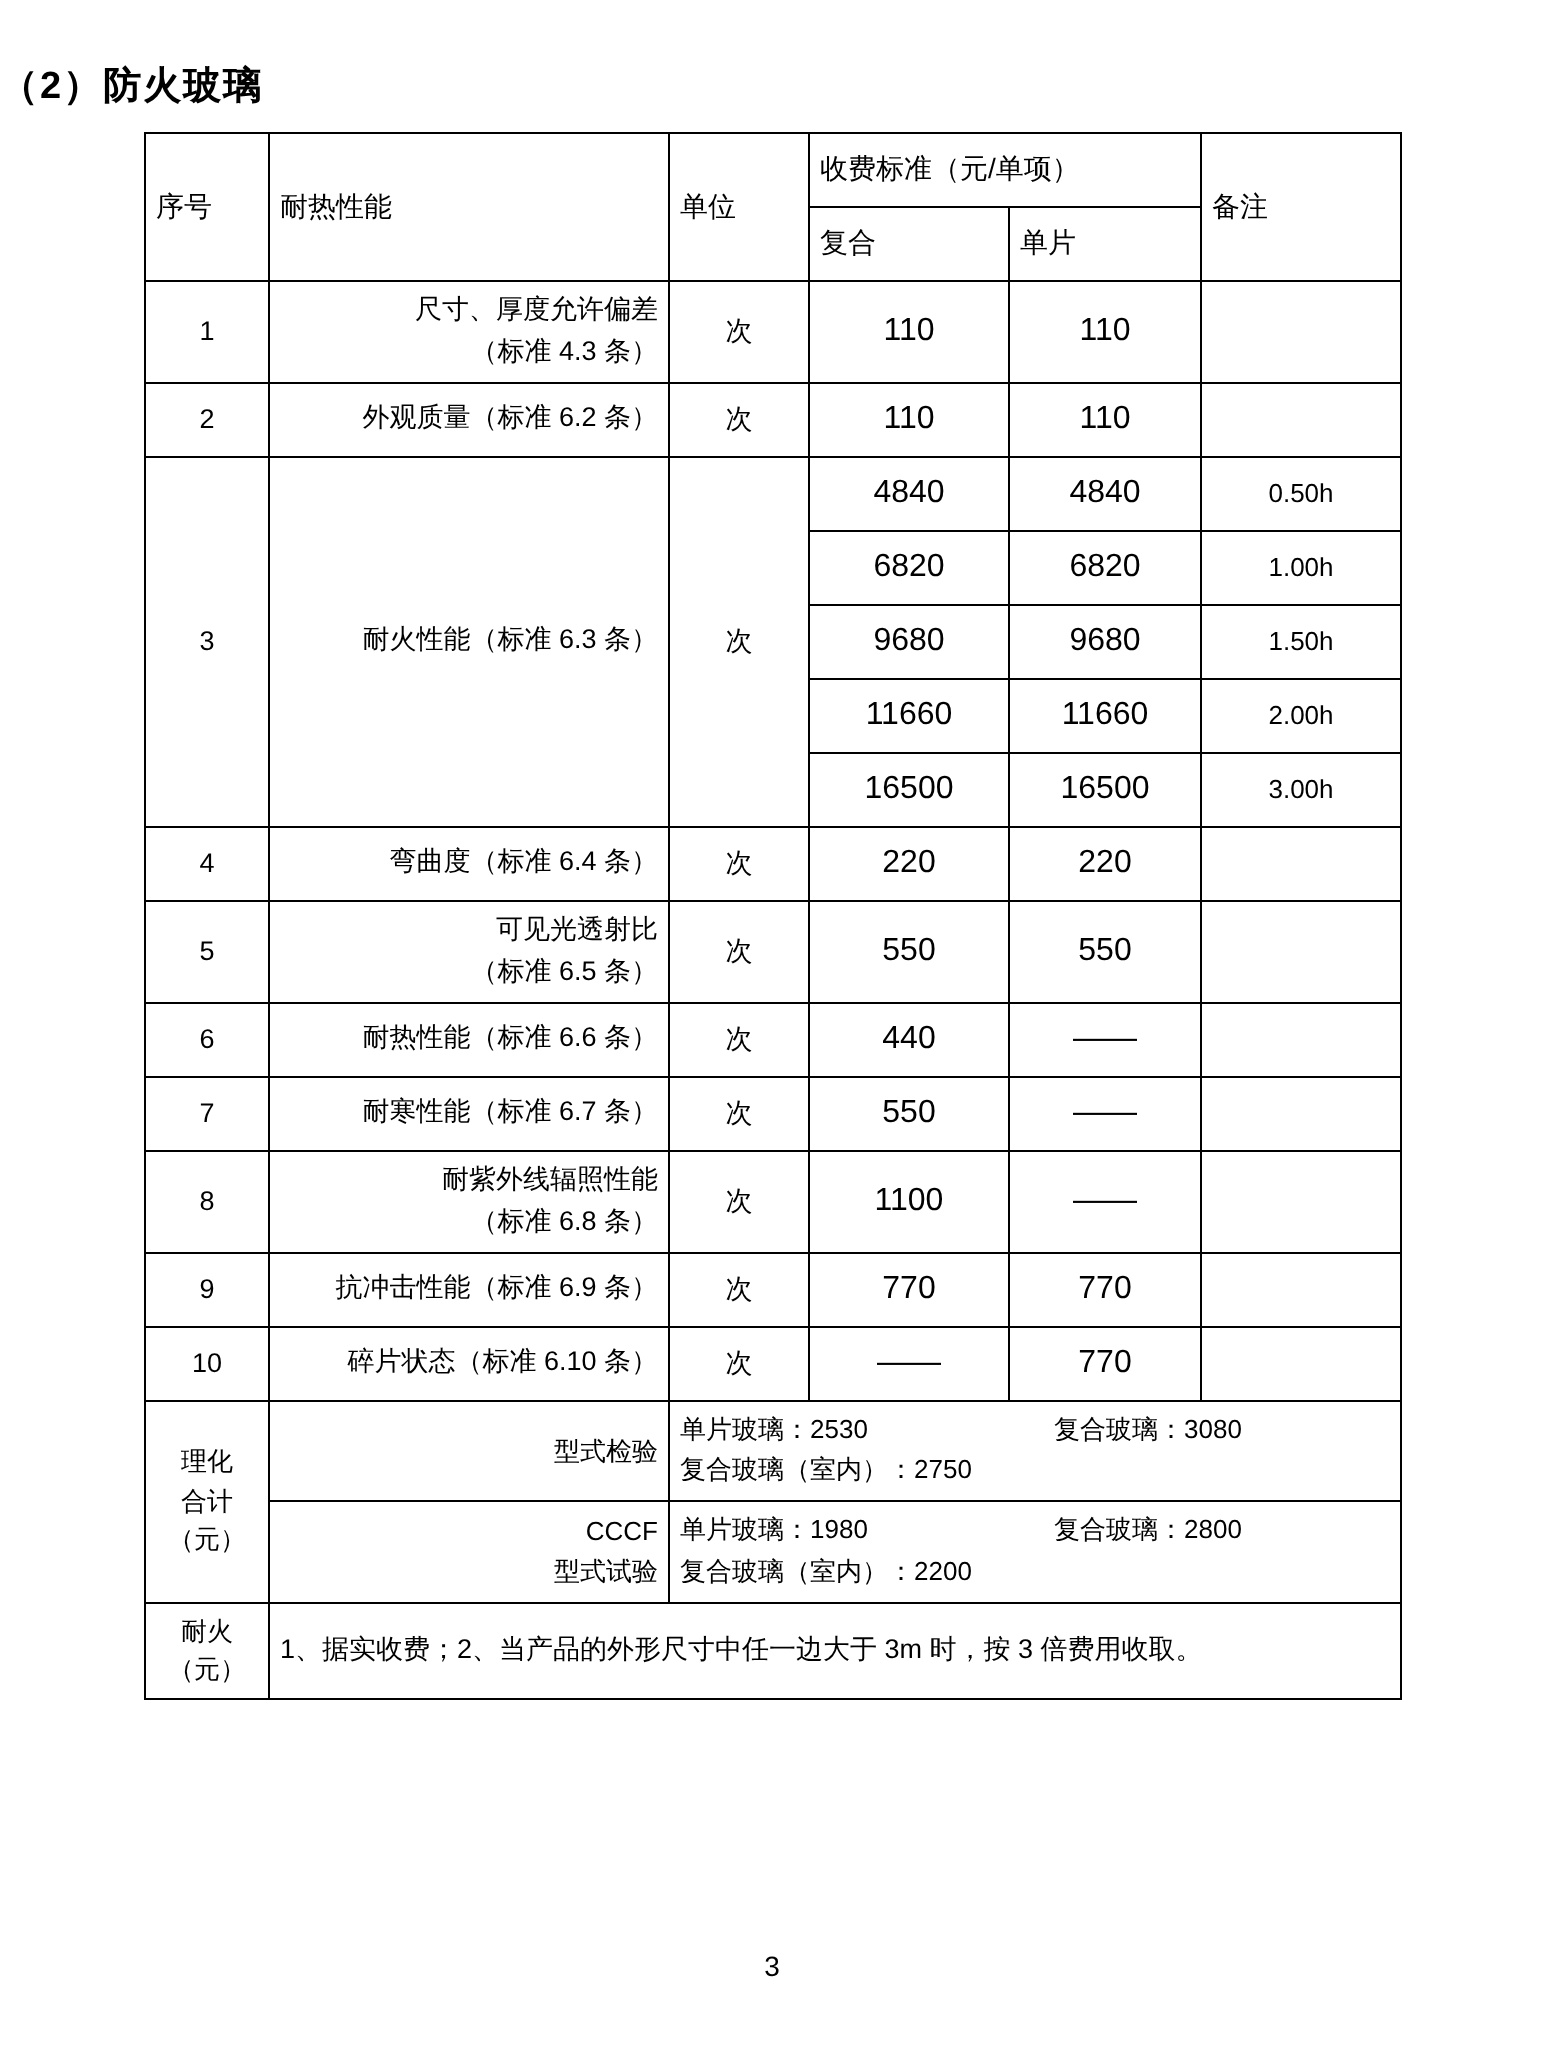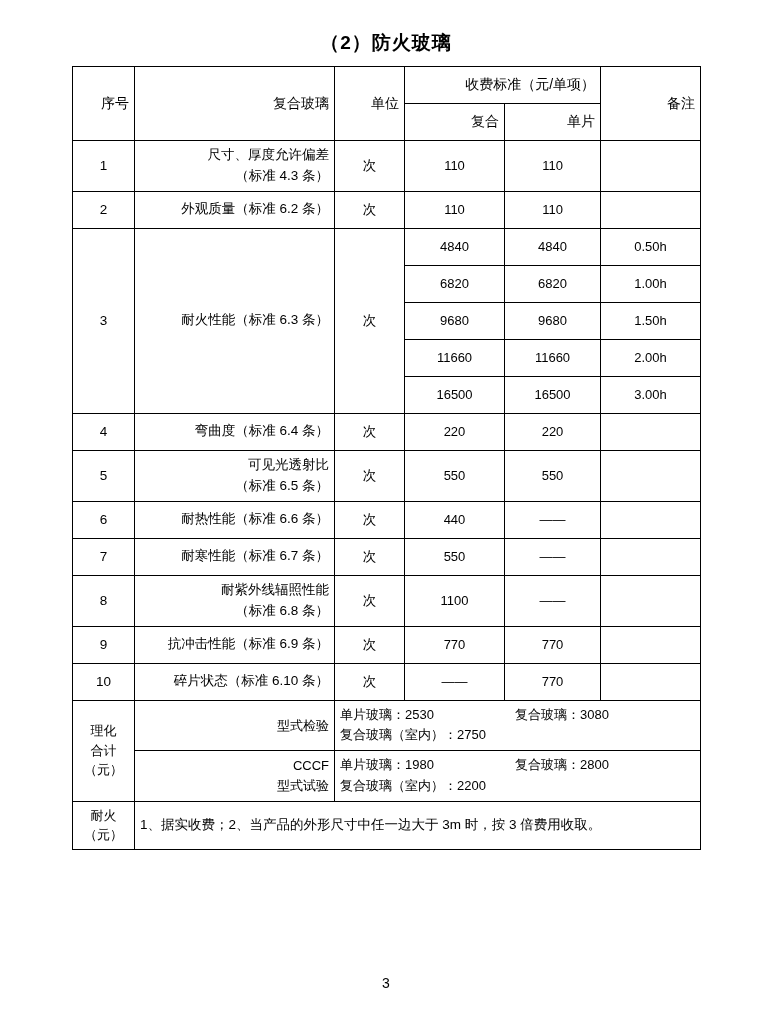--- a/index.html
+++ b/index.html
@@ -15,21 +15,21 @@
     position: relative;
   }
   .page {
     width: 772px;
     height: 1027px;
     box-sizing: border-box;
     padding: 0;
     position: relative;
   }
   .doc-title {
-    text-align: center;
+    text-align: left;
     font-size: 19px;
     font-weight: bold;
     letter-spacing: 1px;
     margin-top: 30px;
     font-family: "Liberation Sans", "DejaVu Sans", sans-serif;
   }
   .standard-line {
     margin-top: 28px;
     margin-left: 72px;
     font-size: 14.5px;
@@ -45,26 +45,26 @@
     font-size: 13px;
   }
   table.fee td, table.fee th {
     border: 1px solid #000000;
     padding: 4px 5px;
     vertical-align: middle;
     font-weight: normal;
     font-family: "Liberation Sans", "DejaVu Sans", sans-serif;
   }
   th.hdr {
-    text-align: right;
+    text-align: left;
     font-weight: bold;
     font-size: 14px;
     height: 28px;
   }
-  .num { text-align: center; font-size: 13px; }
+  .num { text-align: center; font-size: 16px; }
   .item-cell {
     text-align: right;
     padding-left: 12px;
     line-height: 1.55;
     font-size: 13.5px;
   }
   .idx { text-align: center; font-size: 13.5px; }
   .unit { text-align: center; font-size: 13.5px; }
   .remark { text-align: center; font-size: 13px; }
   .rowh { height: 37px; }
@@ -81,20 +81,21 @@
     line-height: 1.5;
   }
   .sum-body {
     text-align: left;
     font-size: 13px;
     line-height: 1.6;
     padding-left: 8px;
   }
   .sum-body .pair {
     display: flex;
+    gap: 12px;
   }
   .sum-body .pair .a { width: 175px; }
   .sum-body .pair .b { }
   .note-body {
     text-align: left;
     font-size: 13.5px;
     padding-left: 10px;
   }
   .page-number {
     position: absolute;
@@ -119,21 +120,21 @@
       <col style="width:62px">
       <col style="width:200px">
       <col style="width:70px">
       <col style="width:100px">
       <col style="width:96px">
       <col style="width:100px">
     </colgroup>
     <thead>
       <tr>
         <th class="hdr" rowspan="2">序号</th>
-        <th class="hdr" rowspan="2">复合玻璃</th>
+        <th class="hdr" rowspan="2">耐热性能</th>
         <th class="hdr" rowspan="2">单位</th>
         <th class="hdr" colspan="2">收费标准（元/单项）</th>
         <th class="hdr" rowspan="2">备注</th>
       </tr>
       <tr>
         <th class="hdr">复合</th>
         <th class="hdr">单片</th>
       </tr>
     </thead>
     <tbody>

